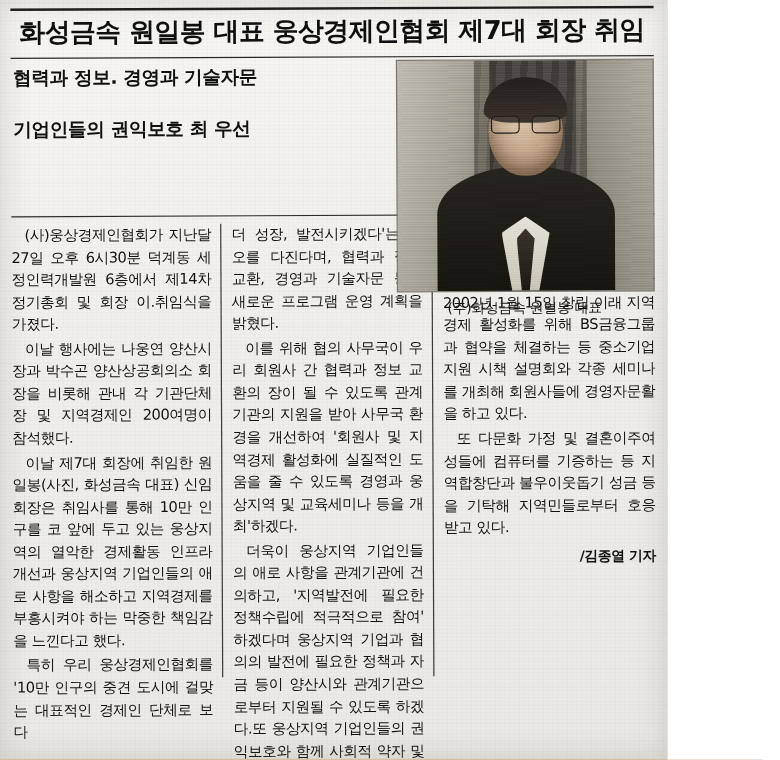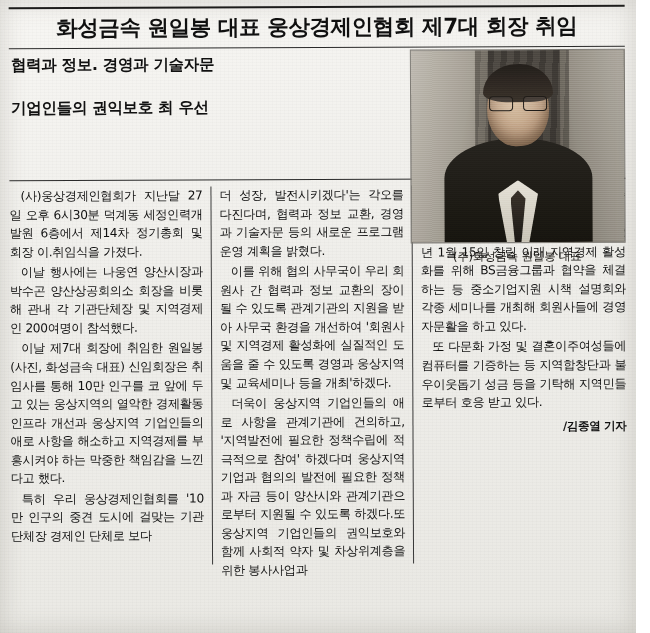--- a/index.html
+++ b/index.html
@@ -5,21 +5,21 @@
   html, body {
     margin: 0;
     padding: 0;
     background: #ffffff;
   }
   body {
     font-family: "DejaVu Sans", sans-serif;
   }
   .page {
     position: relative;
-    width: 636px;
+    width: 556px;
     height: 633px;
     background: #a16207;
     overflow: hidden;
     box-sizing: border-box;
   }
   
   .paper-texture {
     position: absolute;
     inset: 0;
     background:
@@ -272,21 +272,21 @@
     </div>
 
     <hr class="rule thin body-rule">
 
     <div class="columns">
 
       <div class="col col1">
         <p>(사)웅상경제인협회가 지난달 27일 오후 6시30분 덕계동 세정인력개발원 6층에서 제14차 정기총회 및 회장 이.취임식을 가졌다.</p>
         <p>이날 행사에는 나웅연 양산시장과 박수곤 양산상공회의소 회장을 비롯해 관내 각 기관단체장 및 지역경제인 200여명이 참석했다.</p>
         <p>이날 제7대 회장에 취임한 원일봉(사진, 화성금속 대표) 신임회장은 취임사를 통해 10만 인구를 코 앞에 두고 있는 웅상지역의 열악한 경제활동 인프라 개선과 웅상지역 기업인들의 애로 사항을 해소하고 지역경제를 부흥시켜야 하는 막중한 책임감을 느낀다고 했다.</p>
-        <p>특히 우리 웅상경제인협회를 '10만 인구의 중견 도시에 걸맞는 기관단체장 경제인 단체로 보다</p>
+        <p>특히 우리 웅상경제인협회를 '10만 인구의 중견 도시에 걸맞는 대표적인 경제인 단체로 보다</p>
       </div>
 
       <div class="col col2">
         <p class="noindent">더 성장, 발전시키겠다'는 각오를 다진다며, 협력과 정보 교환, 경영과 기술자문 등의 새로운 프로그램 운영 계획을 밝혔다.</p>
         <p>이를 위해 협의 사무국이 우리 회원사 간 협력과 정보 교환의 장이 될 수 있도록 관계기관의 지원을 받아 사무국 환경을 개선하여 '회원사 및 지역경제 활성화에 실질적인 도움을 줄 수 있도록 경영과 웅상지역 및 교육세미나 등을 개최'하겠다.</p>
         <p>더욱이 웅상지역 기업인들의 애로 사항을 관계기관에 건의하고, '지역발전에 필요한 정책수립에 적극적으로 참여' 하겠다며 웅상지역 기업과 협의의 발전에 필요한 정책과 자금 등이 양산시와 관계기관으로부터 지원될 수 있도록 하겠다.또 웅상지역 기업인들의 권익보호와 함께 사회적 약자 및 차상위계층을 위한 봉사사업과</p>
       </div>
 
       <div class="col col3">
         <p class="noindent">더불어 사회공헌활동을 지속적으로 추진해나아가겠다고 말했다.</p>

